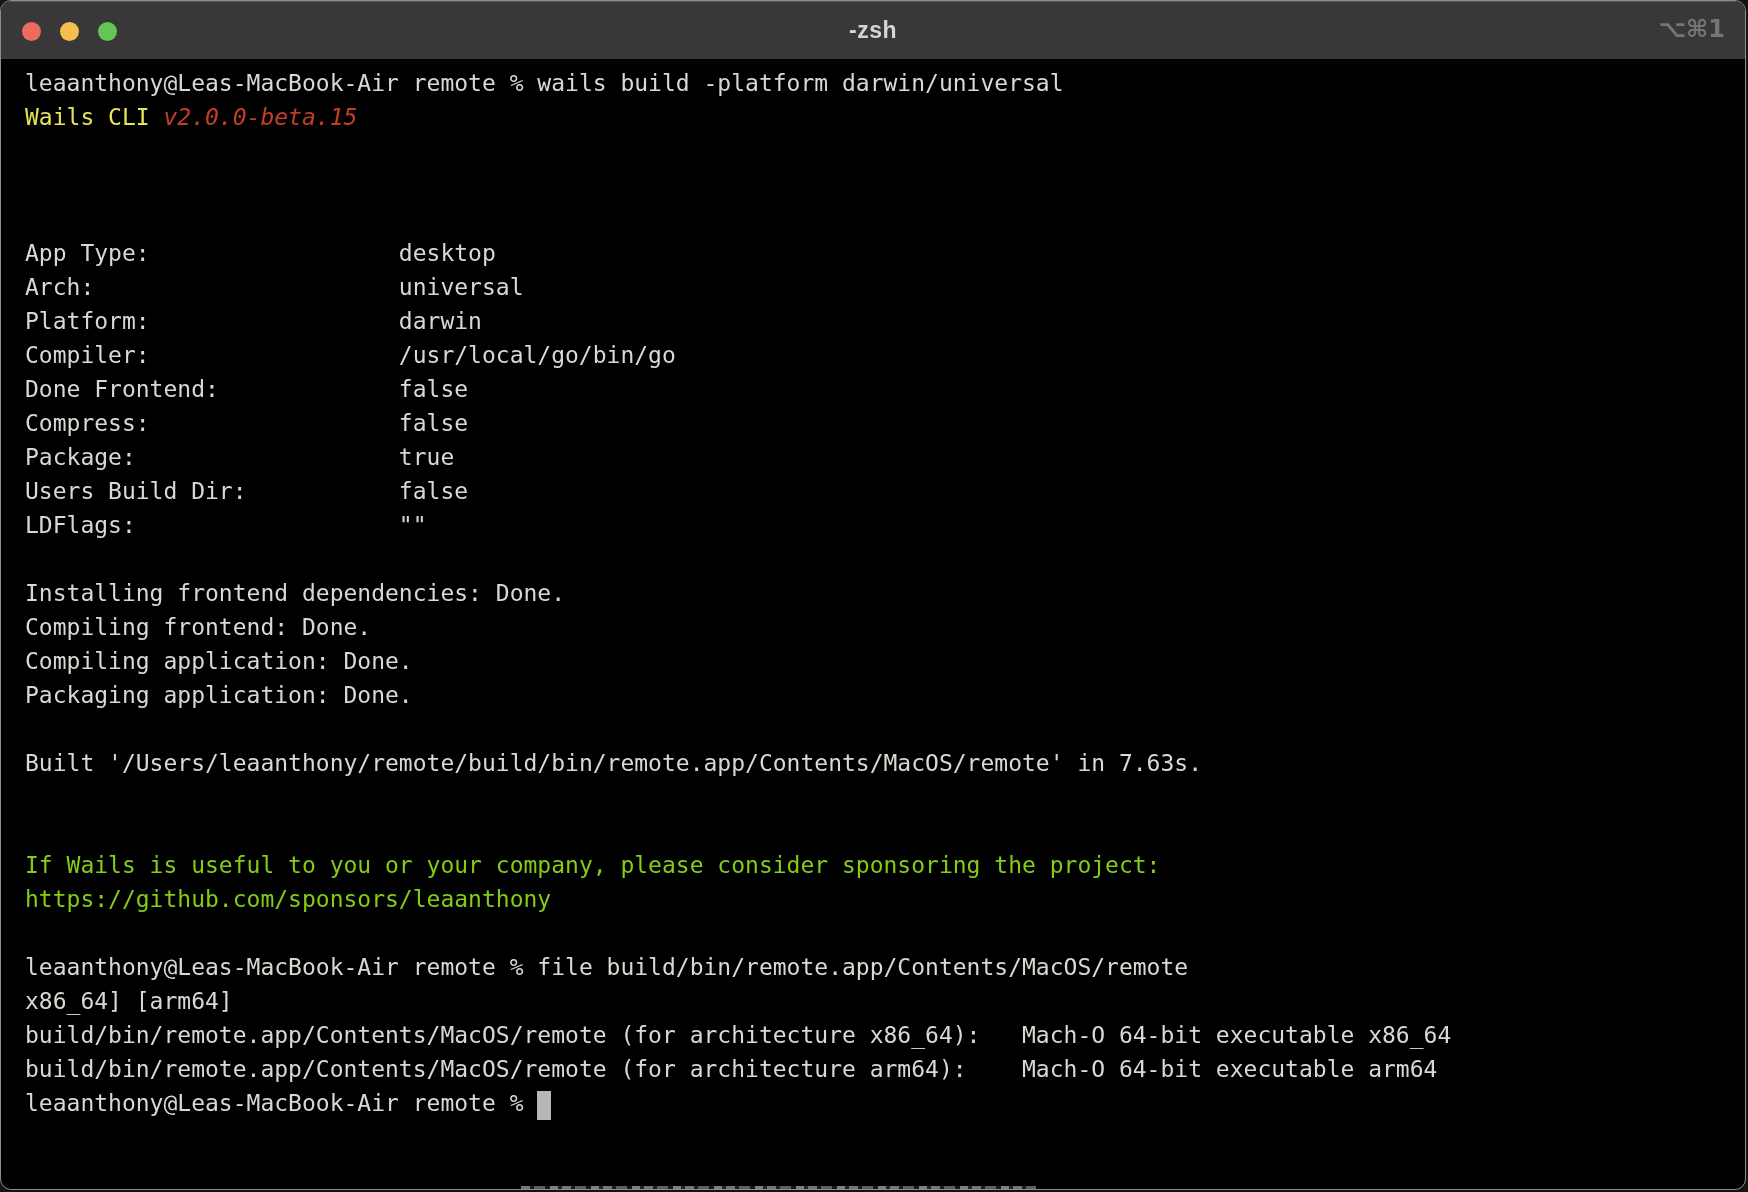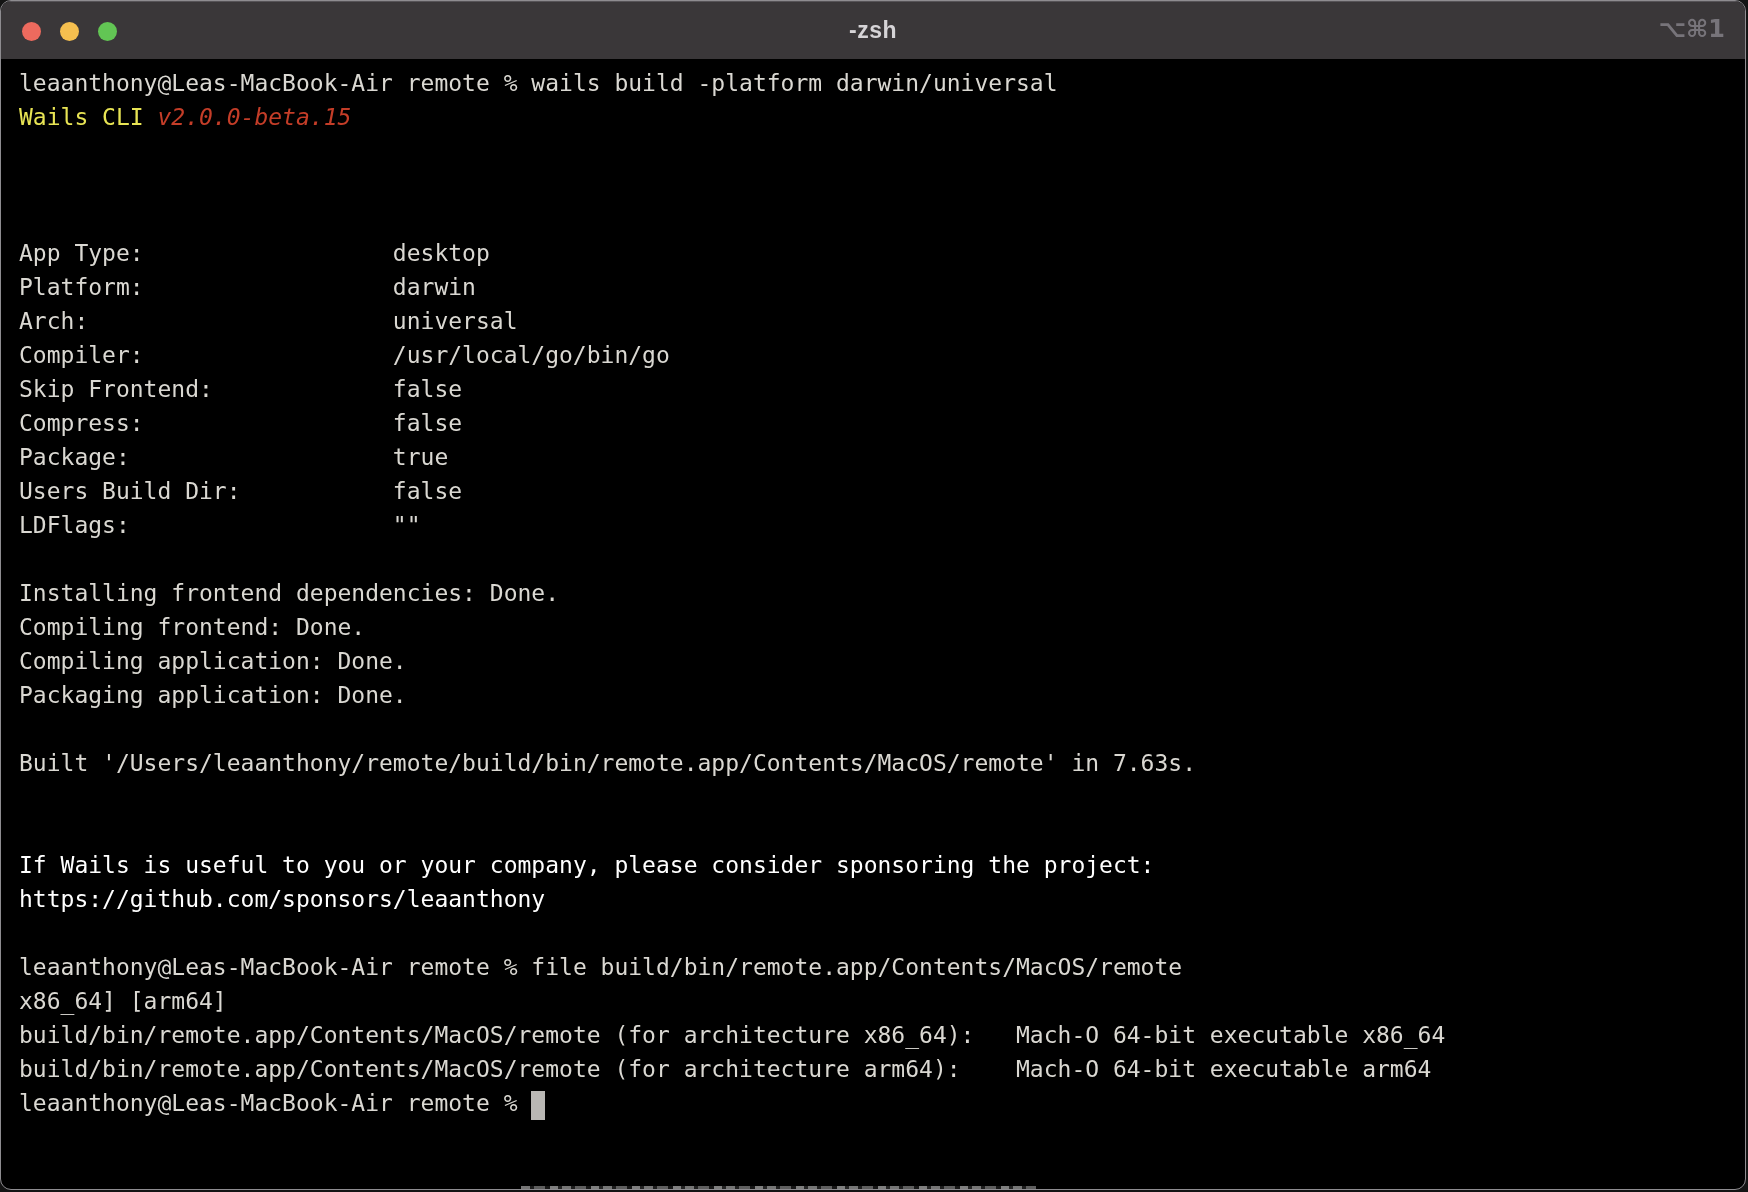--- a/index.html
+++ b/index.html
@@ -66,34 +66,34 @@
     top: 13px;
     font-family: "DejaVu Sans", sans-serif;
     font-weight: bold;
     font-size: 24px;
     color: #77747a;
   }
   
   .screen {
     position: relative;
     height: 1132px;
-    padding: 7px 8px 0 18px;
+    padding: 7px 8px 0 24px;
     box-sizing: border-box;
     font-size: 23px;
     line-height: 34px;
     color: #dad8d2;
     cursor: text;
   }
   .line {
     height: 34px;
     white-space: pre;
   }
   .yellow  { color: #e8e454; text-align: center; }
   .red     { color: #c43d28; font-style: italic; }
-  .sponsor { color: #ffffff; }
+  .sponsor { color: #84cc16; }
   .cfg-label {
     display: inline-block;
     width: 27ch;
     white-space: pre;
   }
   .cursor {
     display: inline-block;
     width: 14px;
     height: 29px;
     background: #b9b7b4;
@@ -132,24 +132,24 @@
 
     <div class="line">leaanthony@Leas-MacBook-Air remote % wails build -platform darwin/universal</div>
 
     <div class="line"><span class="yellow">Wails CLI </span><span class="red">v2.0.0-beta.15</span></div>
 
     <div class="line"></div>
     <div class="line"></div>
     <div class="line"></div>
 
     <div class="line"><span class="cfg-label">App Type:</span><span>desktop</span></div>
+    <div class="line"><span class="cfg-label">Arch:</span><span>universal</span></div>
     <div class="line"><span class="cfg-label">Platform:</span><span>darwin</span></div>
-    <div class="line"><span class="cfg-label">Arch:</span><span>universal</span></div>
     <div class="line"><span class="cfg-label">Compiler:</span><span>/usr/local/go/bin/go</span></div>
-    <div class="line"><span class="cfg-label">Skip Frontend:</span><span>false</span></div>
+    <div class="line"><span class="cfg-label">Done Frontend:</span><span>false</span></div>
     <div class="line"><span class="cfg-label">Compress:</span><span>false</span></div>
     <div class="line"><span class="cfg-label">Package:</span><span>true</span></div>
     <div class="line"><span class="cfg-label">Users Build Dir:</span><span>false</span></div>
     <div class="line"><span class="cfg-label">LDFlags:</span><span>""</span></div>
 
     <div class="line"></div>
 
     <div class="line">Installing frontend dependencies: Done.</div>
     <div class="line">Compiling frontend: Done.</div>
     <div class="line">Compiling application: Done.</div>

